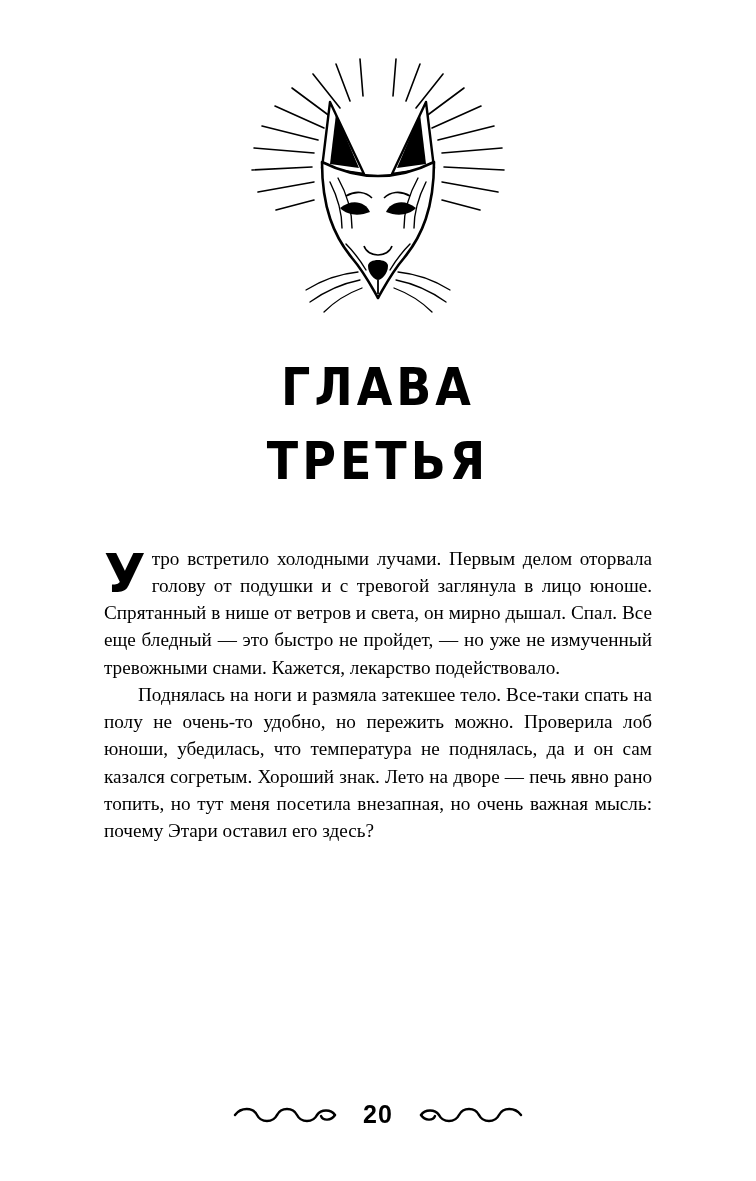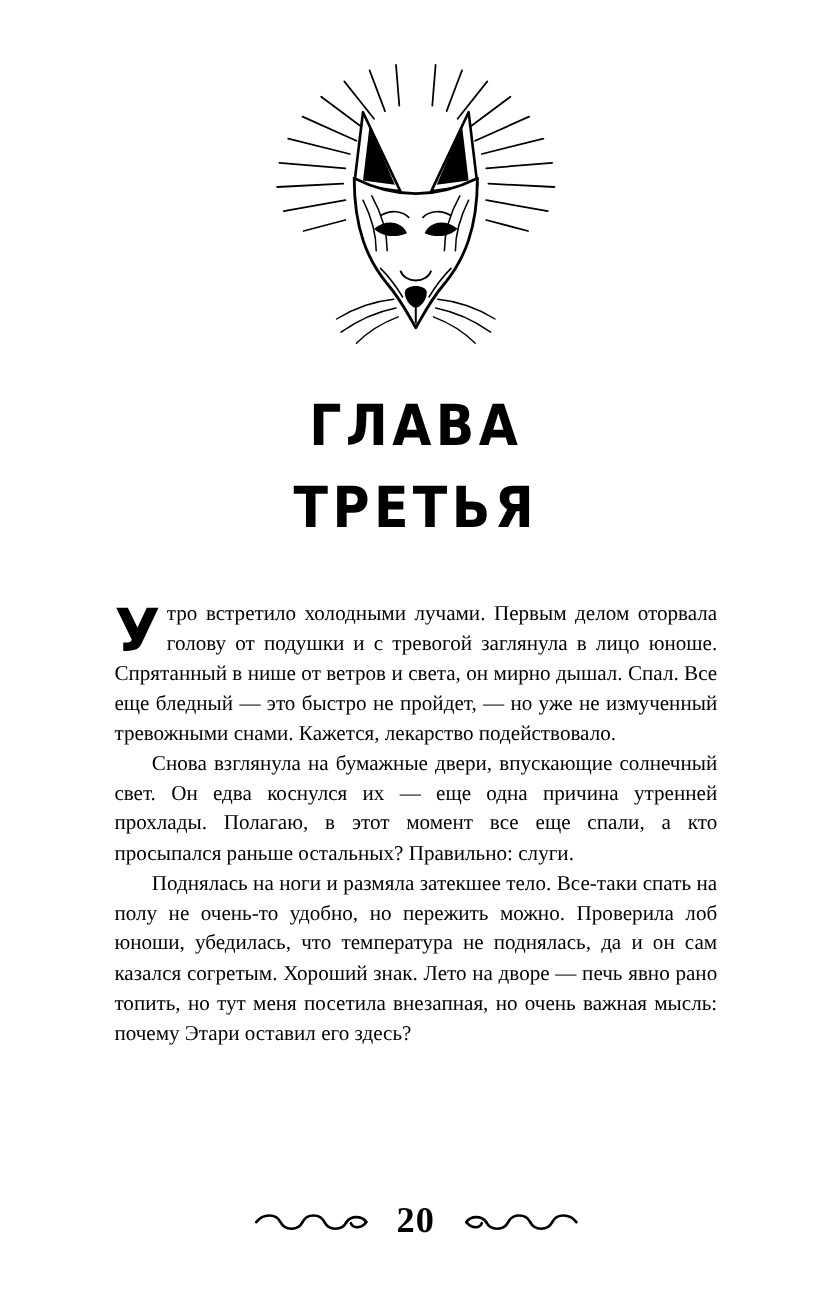--- a/index.html
+++ b/index.html
@@ -85,23 +85,23 @@
     position: absolute;
     left: 0;
     right: 0;
     bottom: 52px;
     display: flex;
     align-items: center;
     justify-content: center;
     gap: 18px;
   }
   .footer .page-number {
-    font-family: Liberation Serif, serif;
+    font-family: Liberation Sans, sans-serif;
     font-weight: bold;
-    font-size: 33px;
+    font-size: 25px;
     letter-spacing: 1px;
   }
   .footer svg {
     display: block;
   }
 </style>
 </head>
 <body>
 
 <div class="page">
@@ -172,21 +172,20 @@
     </svg>
   </div>
 
   <div class="chapter-heading">
     <span class="line1">ГЛАВА</span>
     <span class="line2">ТРЕТЬЯ</span>
   </div>
 
   <div class="body-text">
     <p class="first"><span class="dropcap">У</span><span>тро встретило холодными лучами. Первым делом оторвала голову от подушки и с тревогой заглянула в лицо юноше. Спрятанный в нише от ветров и света, он мирно дышал. Спал. Все еще бледный — это быстро не пройдет, — но уже не измученный тревожными снами. Кажется, лекарство подействовало.</span></p>
-    <p>Снова взглянула на бумажные двери, впускающие солнечный свет. Он едва коснулся их — еще одна причина утренней прохлады. Полагаю, в этот момент все еще спали, а кто просыпался раньше остальных? Правильно: слуги.</p>
     <p>Поднялась на ноги и размяла затекшее тело. Все-таки спать на полу не очень-то удобно, но пережить можно. Проверила лоб юноши, убедилась, что температура не поднялась, да и он сам казался согретым. Хороший знак. Лето на дворе — печь явно рано топить, но тут меня посетила внезапная, но очень важная мысль: почему Этари оставил его здесь?</p>
   </div>
 
   <div class="footer">
     <svg width="118" height="26" viewBox="0 0 118 26">
       <g fill="none" stroke="#000" stroke-width="2.4" stroke-linecap="round">
         <path d="M8 13 C14 5 26 5 30 13 C34 21 46 21 50 13"></path>
         <path d="M50 13 C54 5 66 5 70 13 C74 21 86 21 90 13"></path>
         <path d="M90 13 C94 7 104 7 108 13"></path>
         <path d="M108 13 C104 19 96 19 94 14"></path>

